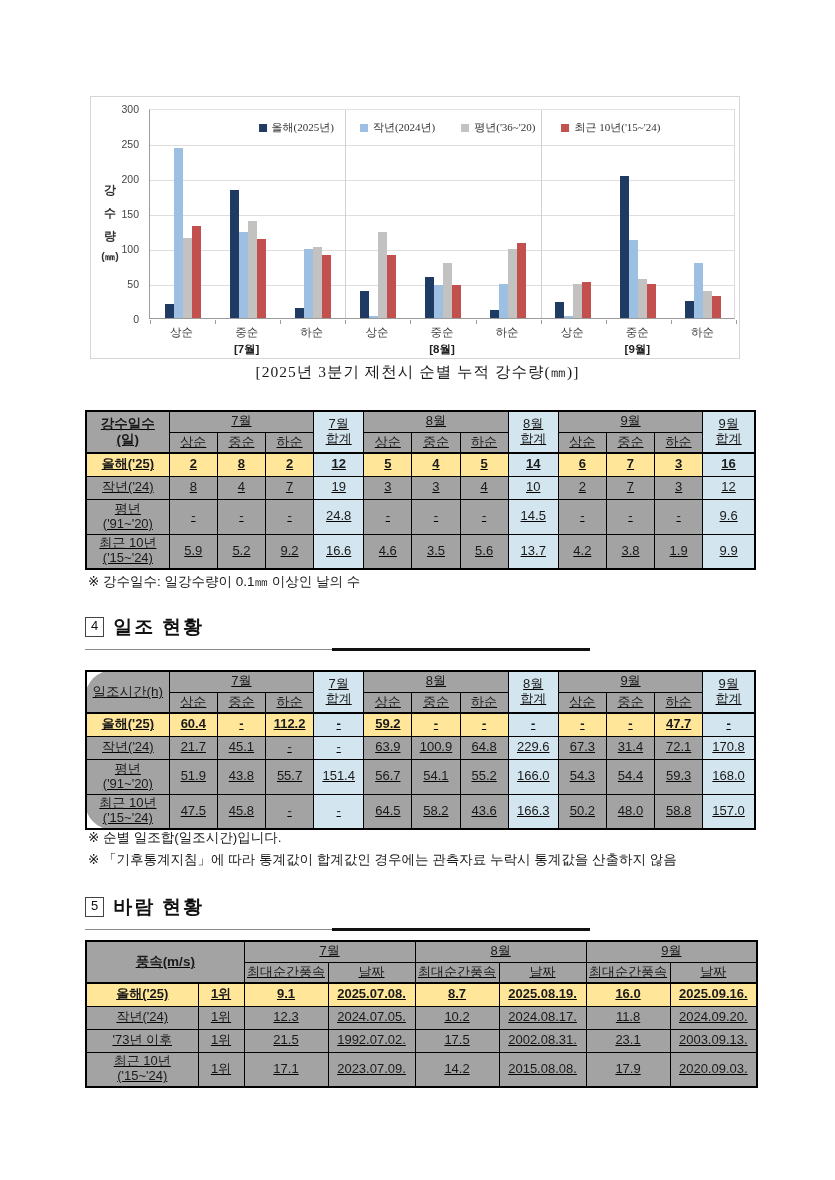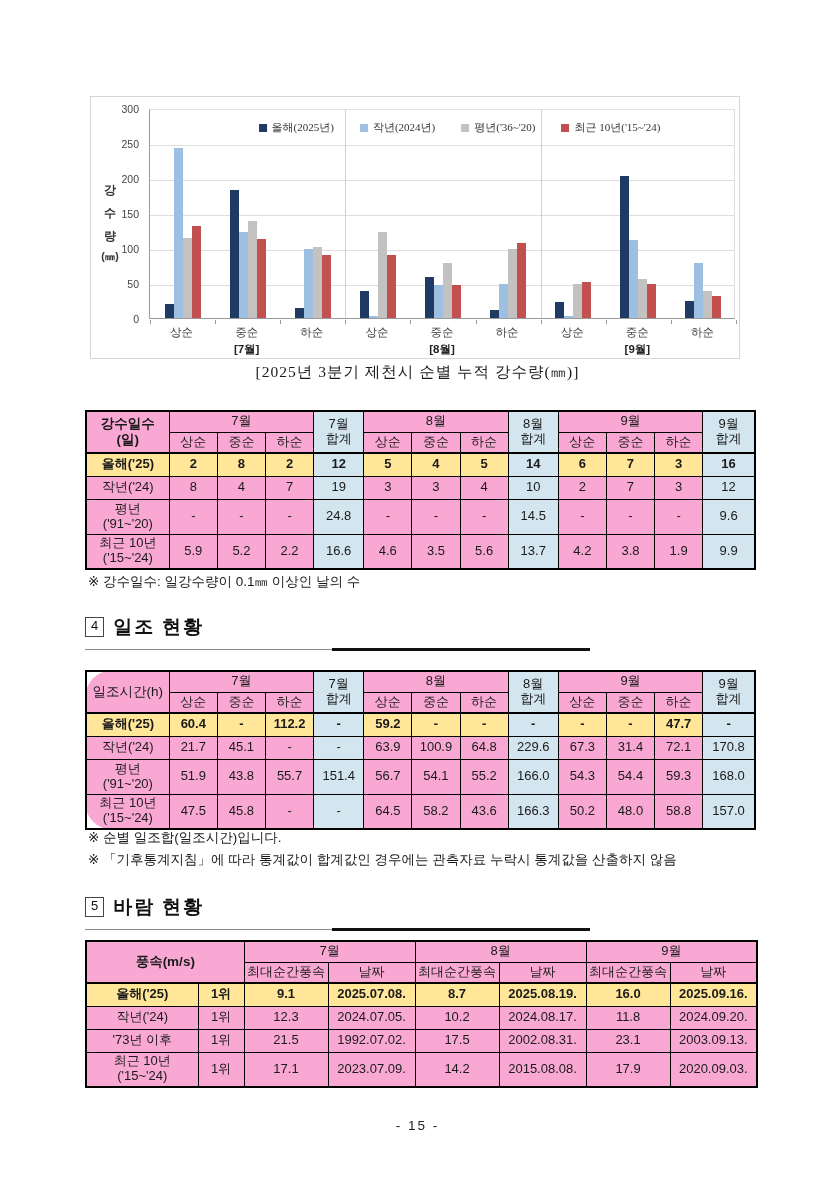--- a/index.html
+++ b/index.html
@@ -25,21 +25,21 @@
   .xlabels { position:absolute; left:58px; top:228px; width:586px; height:14px; }
   .xlab { position:absolute; width:44px; text-align:center; font-size:11.5px; color:#3c3c3c; }
   .monthlabels { position:absolute; left:58px; top:245px; width:586px; height:14px; }
   .mlab { position:absolute; width:60px; text-align:center; font-size:11.5px; font-weight:bold; color:#222; }
   .xtick { position:absolute; top:210px; width:1px; height:4px; background:#9b9b9b; }
 
   .chart-caption { position:absolute; left:0; top:362px; width:100%; text-align:center;
                    font-family:"Liberation Serif","DejaVu Serif",serif; font-size:15.5px; color:#1a1a1a; letter-spacing:1px; }
 
   
-  table { border-collapse:collapse; table-layout:fixed; width:671px; background:#f9a8d4; }
+  table { border-collapse:collapse; table-layout:fixed; width:671px; background:#a3a3a3;text-decoration:underline; }
   table, table th, table td { border:1px solid #000; }
   table { border-width:2px; }
   thead { border-bottom:2px solid #000; }
   th, td { text-align:center; vertical-align:middle; font-size:13px; color:#1a1a1a;
            white-space:pre-line; line-height:1.15; padding:1px 2px; font-weight:normal; }
   .corner { font-size:13.5px; }
   .corner.bold { font-weight:bold; }
   .hl { background:#ffe699; }
   .tot { background:#d3e5ef; }
   .bold { font-weight:bold; }
@@ -286,21 +286,21 @@
           <td>-</td>
           <td>-</td>
           <td>-</td>
           <td class="tot">9.6</td>
         </tr>
         <tr class="row-d">
           <th>최근 10년
 ('15~'24)</th>
           <td>5.9</td>
           <td>5.2</td>
-          <td>2.2</td>
+          <td>9.2</td>
           <td class="tot">16.6</td>
           <td>4.6</td>
           <td>3.5</td>
           <td>5.6</td>
           <td class="tot">13.7</td>
           <td>4.2</td>
           <td>3.8</td>
           <td>1.9</td>
           <td class="tot">9.9</td>
         </tr>
@@ -504,14 +504,13 @@
           <td>17.1</td>
           <td>2023.07.09.</td>
           <td>14.2</td>
           <td>2015.08.08.</td>
           <td>17.9</td>
           <td>2020.09.03.</td>
         </tr>
       </tbody>
     </table>
 
-  <div class="page-footer">- 15 -</div>
 </div>
 
 </body></html>

